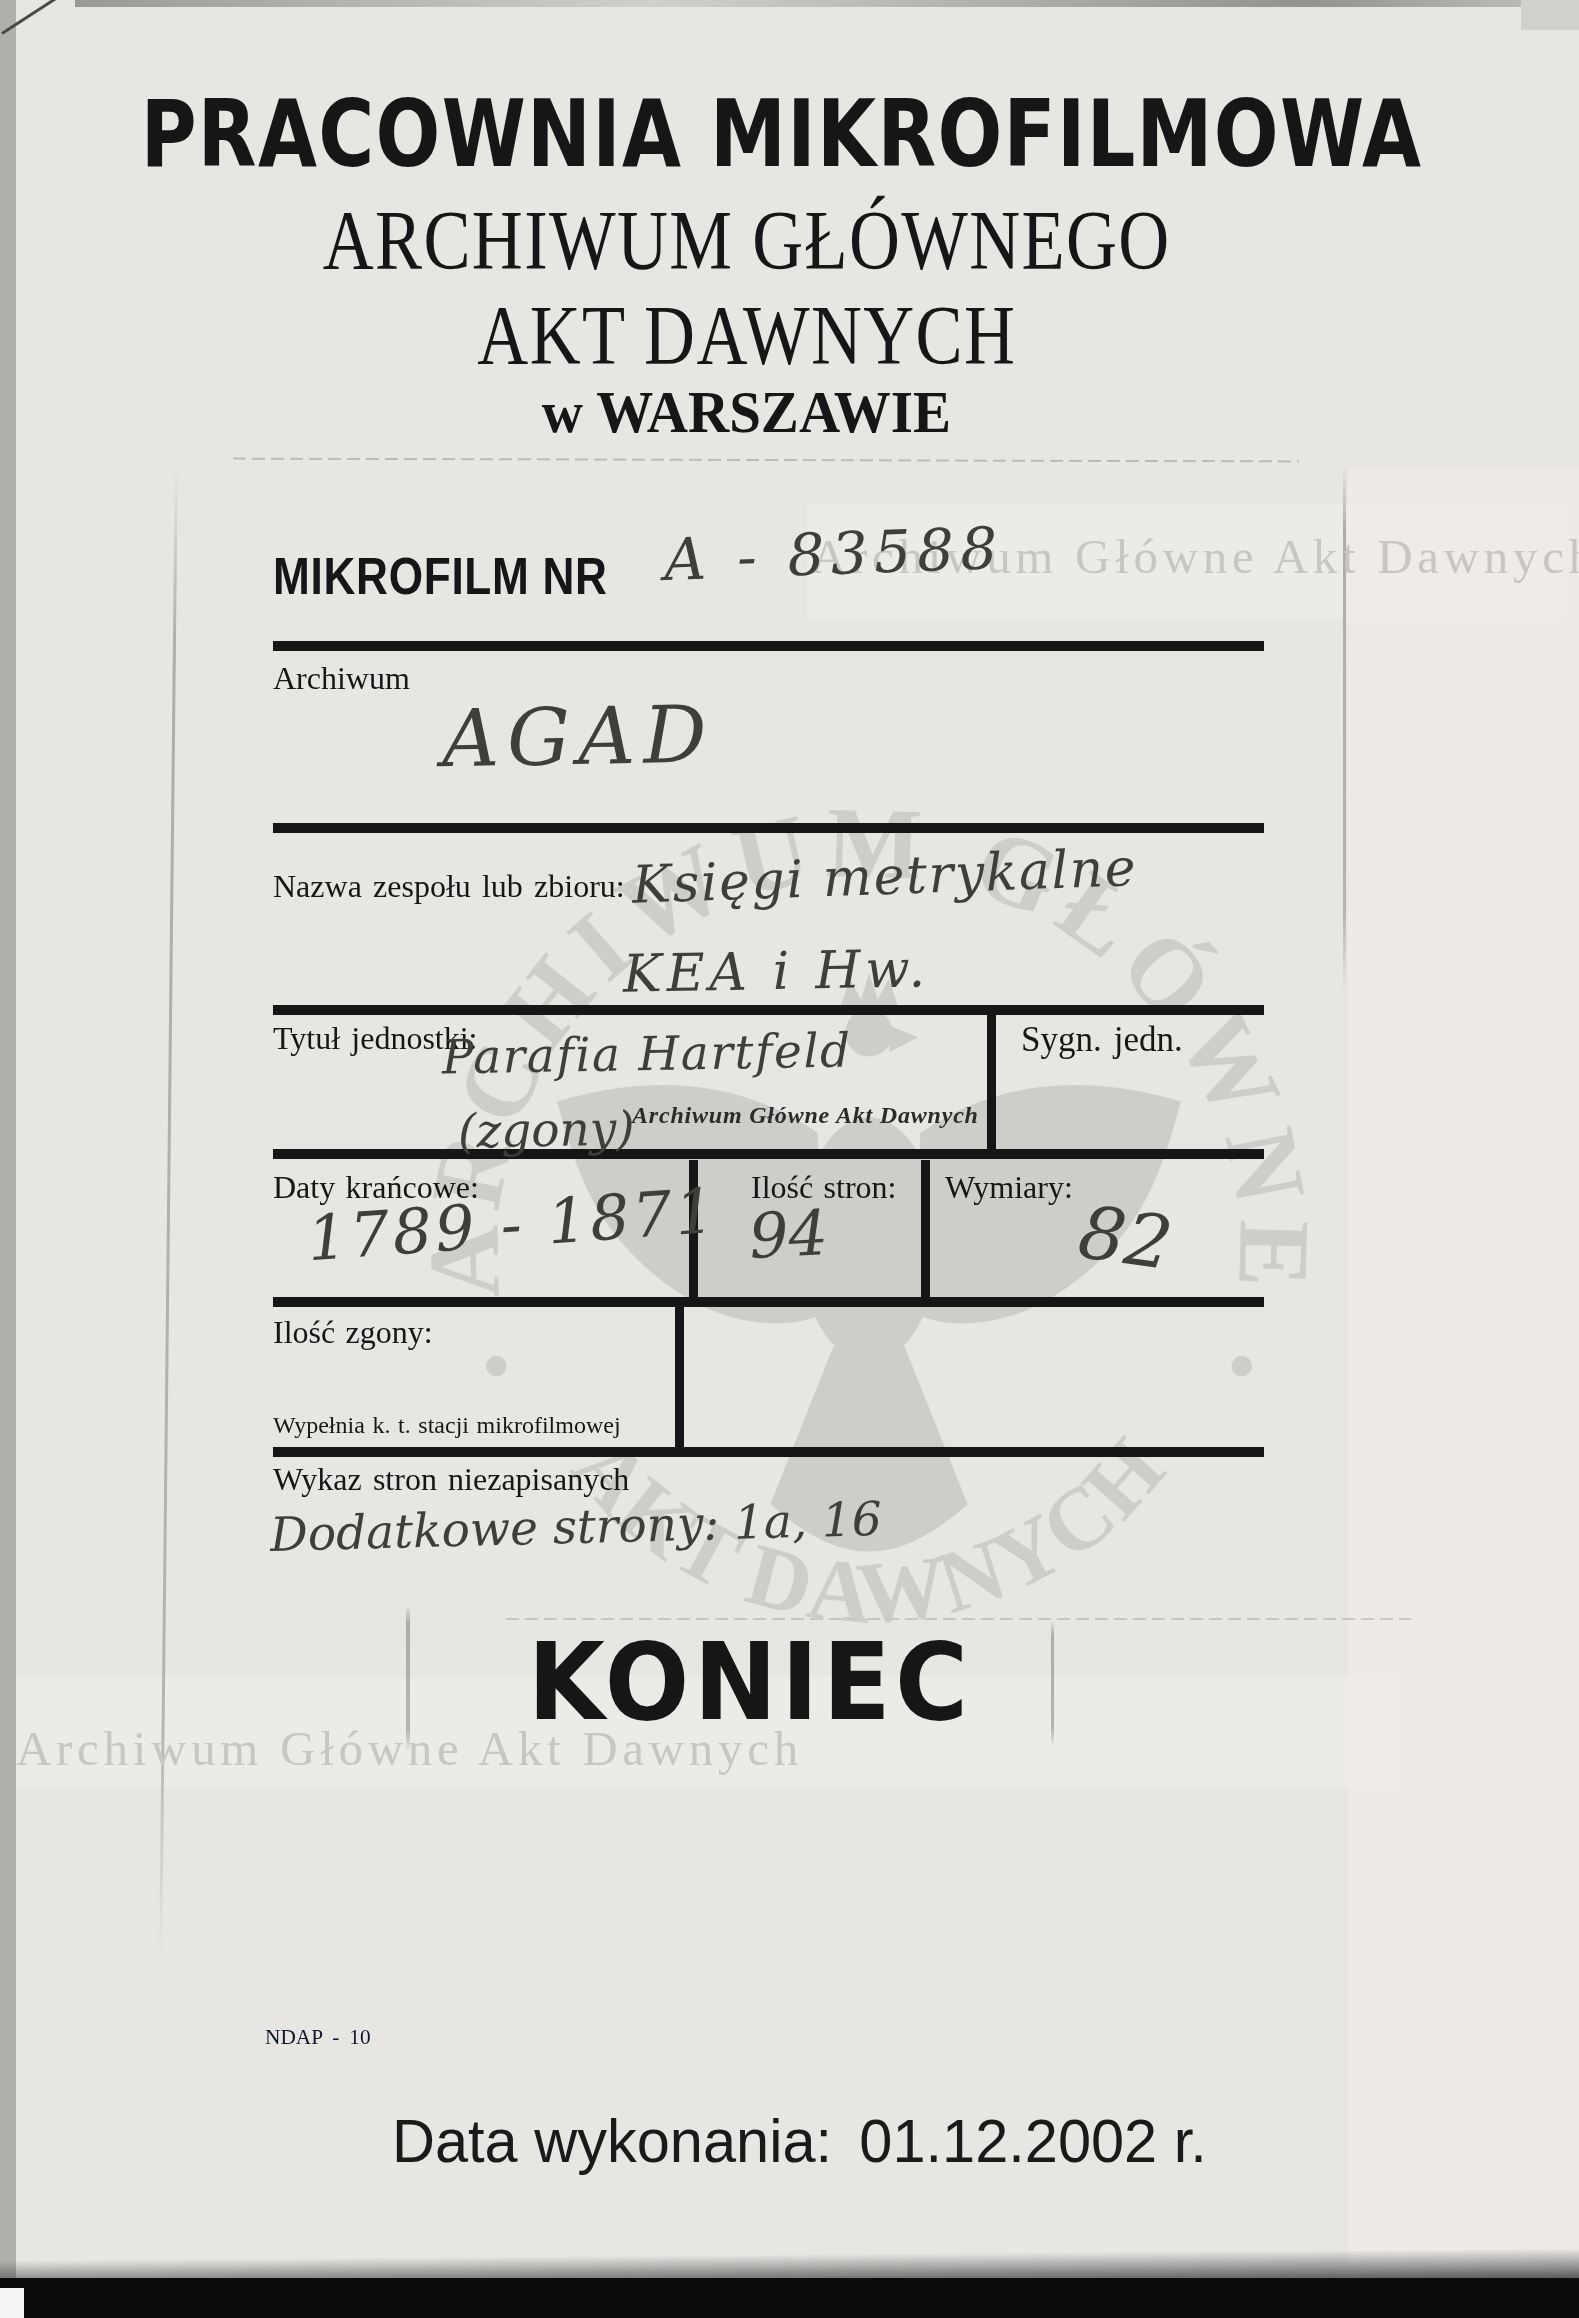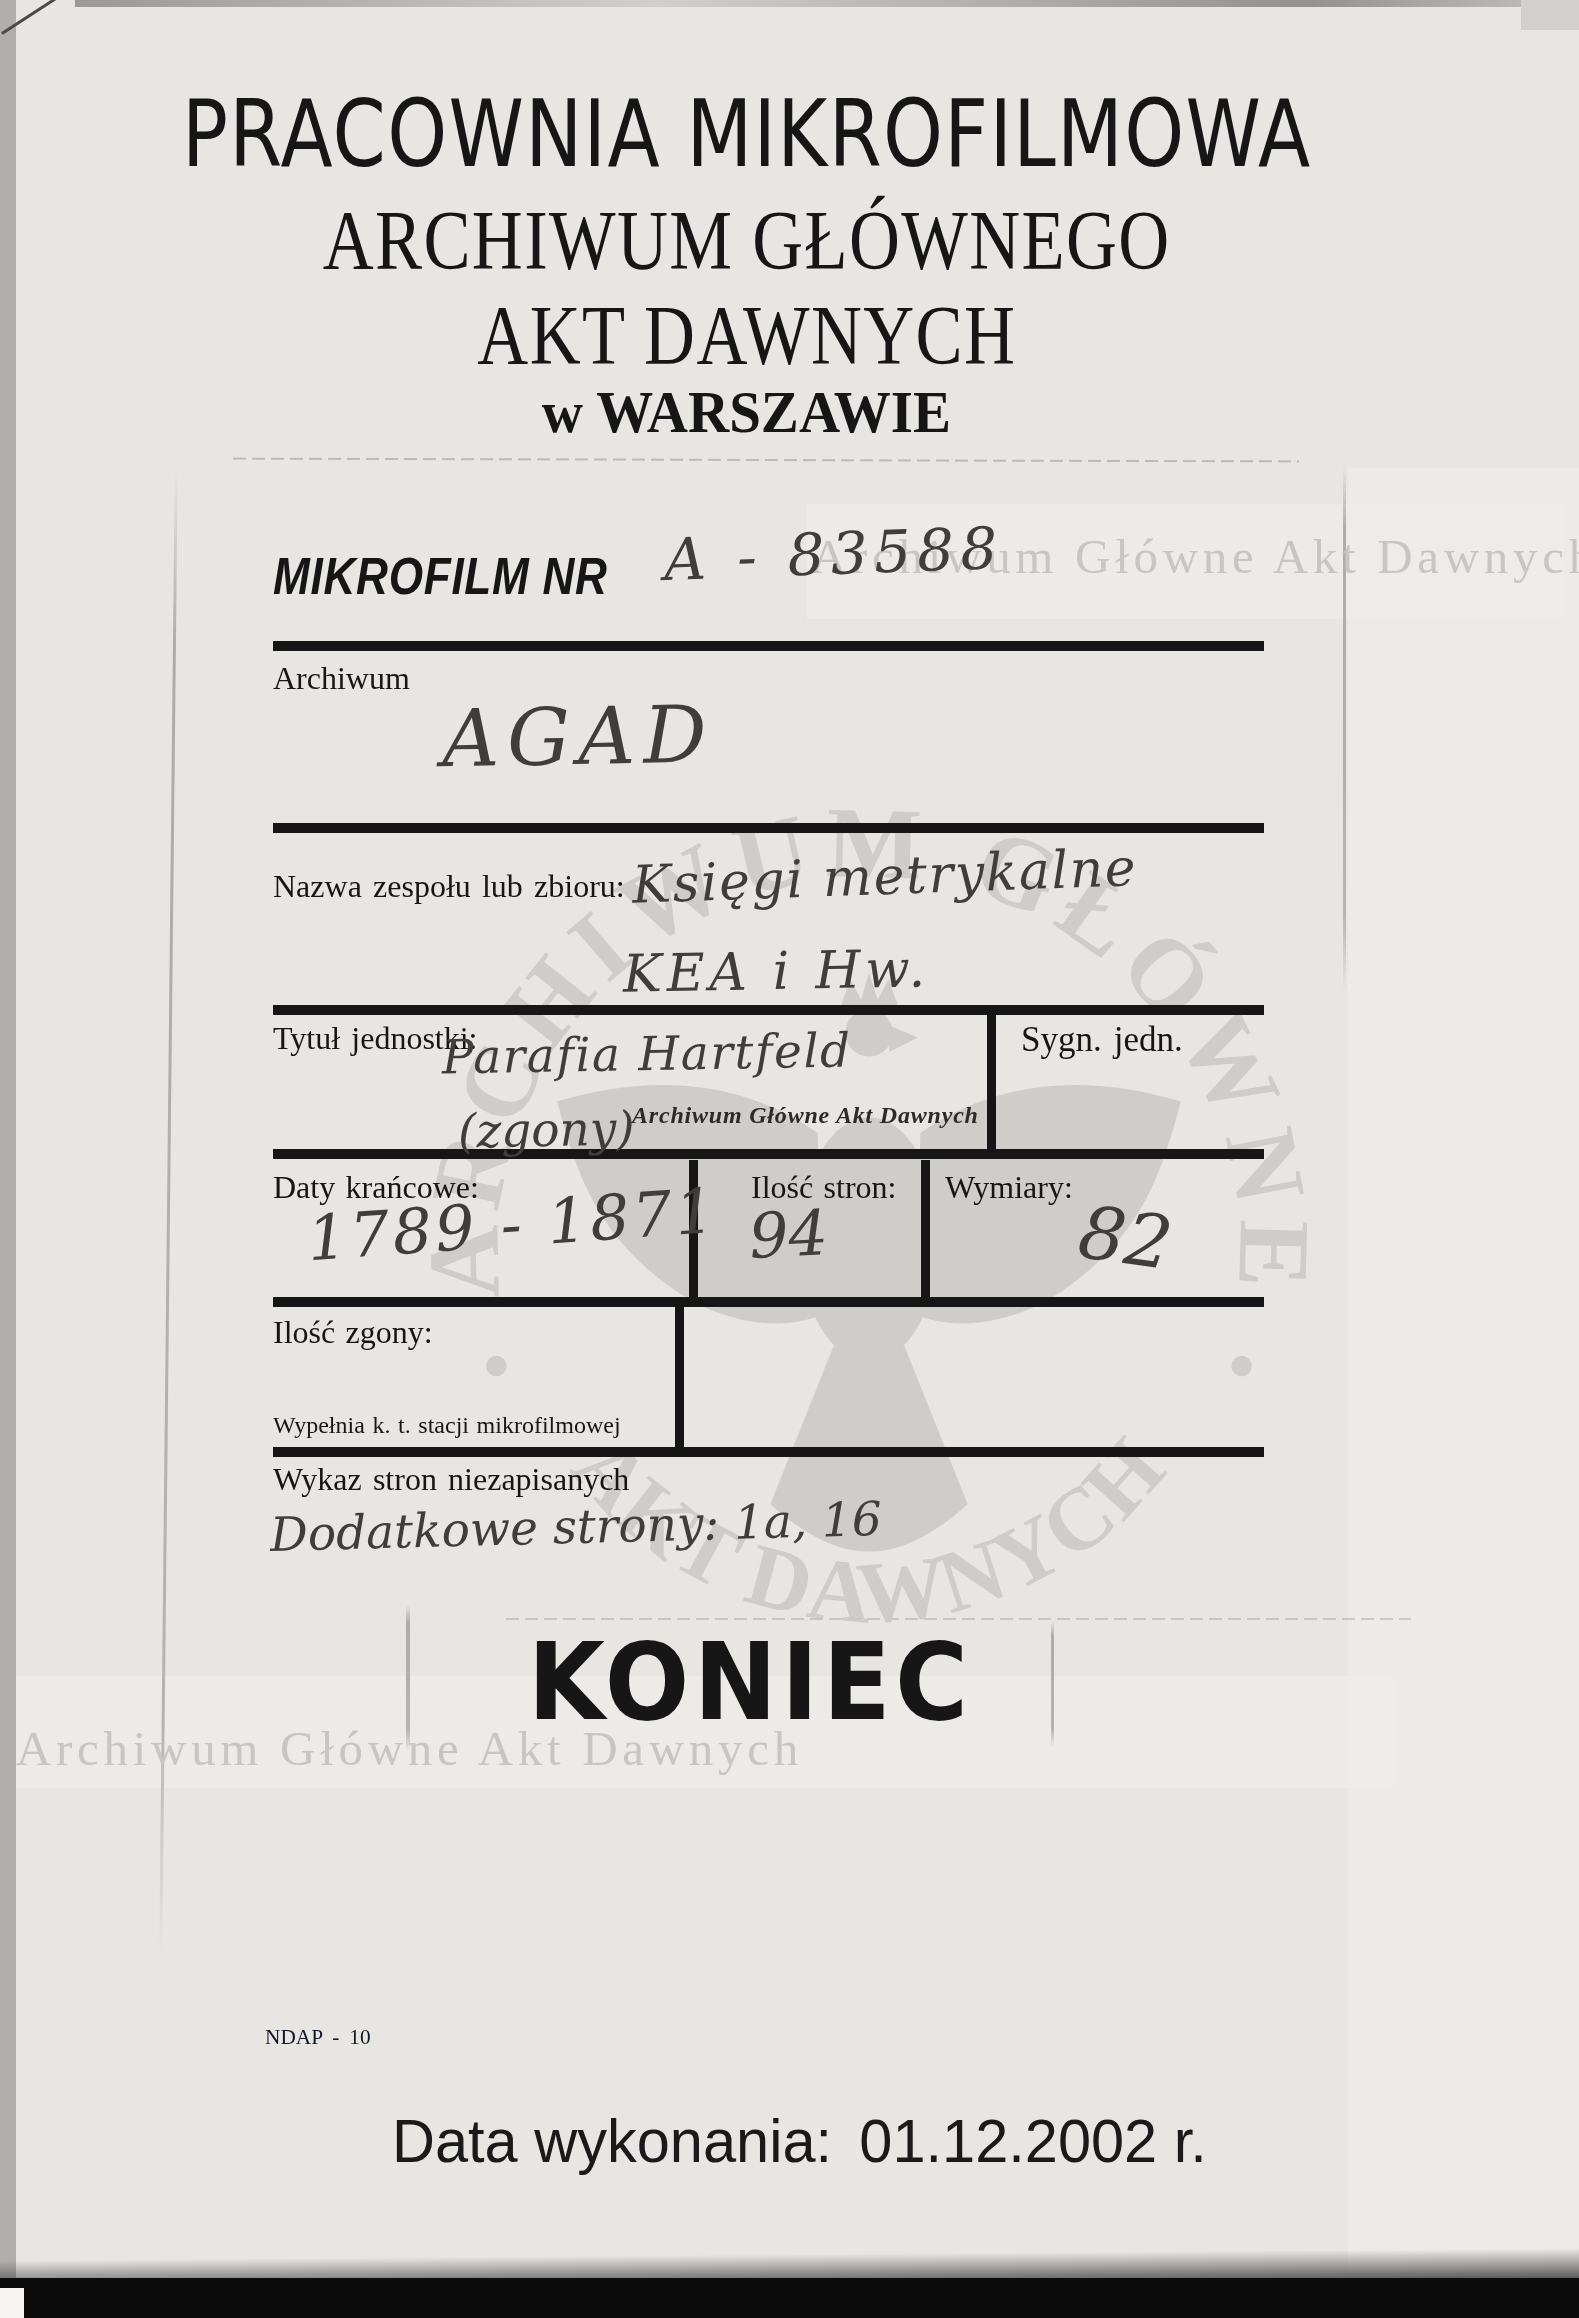--- a/index.html
+++ b/index.html
@@ -45,30 +45,30 @@
   .hw{position:absolute;font-family:"DejaVu Serif",serif;font-style:italic;
       color:var(--hw-ink);line-height:1;white-space:nowrap;z-index:5;}
   .wm{position:absolute;font-family:"Liberation Serif",serif;color:var(--wm-gray);
       letter-spacing:4.7px;line-height:1;white-space:nowrap;z-index:2;}
 
   .center-line{position:absolute;left:0;width:1493px;text-align:center;
                line-height:1;white-space:nowrap;color:var(--ink);z-index:5;}
   .squeeze{display:inline-block;transform-origin:center top;}
   .squeezeL{display:inline-block;transform-origin:left top;}
 
-  .t-pracownia{top:88px;font-family:"DejaVu Sans",sans-serif;font-weight:normal;
+  .t-pracownia{top:88px;font-family:"DejaVu Sans",sans-serif;font-weight:bold;
                font-size:93px;letter-spacing:1.6px;}
   .t-pracownia .squeeze{transform:scaleX(.82);}
   .t-arch{font-family:"Liberation Serif",serif;font-size:84px;letter-spacing:1.6px;}
   .t-arch .squeeze{transform:scaleX(.84);}
   .t-warszawa{top:382px;font-family:"Liberation Serif",serif;font-weight:bold;font-size:60px;}
   .t-warszawa .squeeze{transform:scaleX(.95);}
 
   .mikro-lbl{left:273px;top:550px;font-family:"Liberation Sans",sans-serif;font-weight:bold;
-             font-size:52px;letter-spacing:0.8px;font-style:italic;}
+             font-size:52px;letter-spacing:0.8px;}
   .mikro-lbl .squeezeL{transform:scaleX(.85);}
 
   .koniec{top:1629px;font-family:"DejaVu Sans",sans-serif;font-weight:bold;
           font-size:107px;letter-spacing:4.7px;left:0;width:1501px;}
   .koniec .squeeze{transform:scaleX(.93);}
 
   .ndap{left:265px;top:2027px;font-size:21.3px;color:#0f172a;word-spacing:4.7px;}
 
   .datarow{left:392px;top:2105px;font-family:"Liberation Sans",sans-serif;
            font-size:62px;color:#1a1a1a;}

